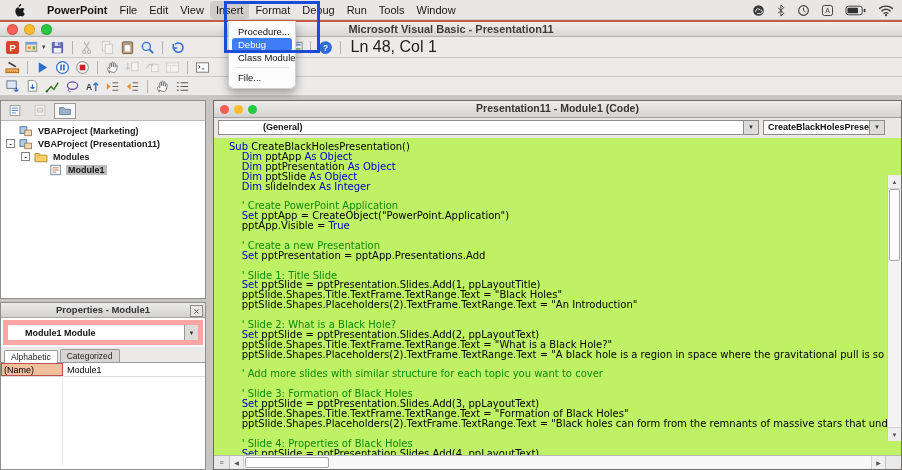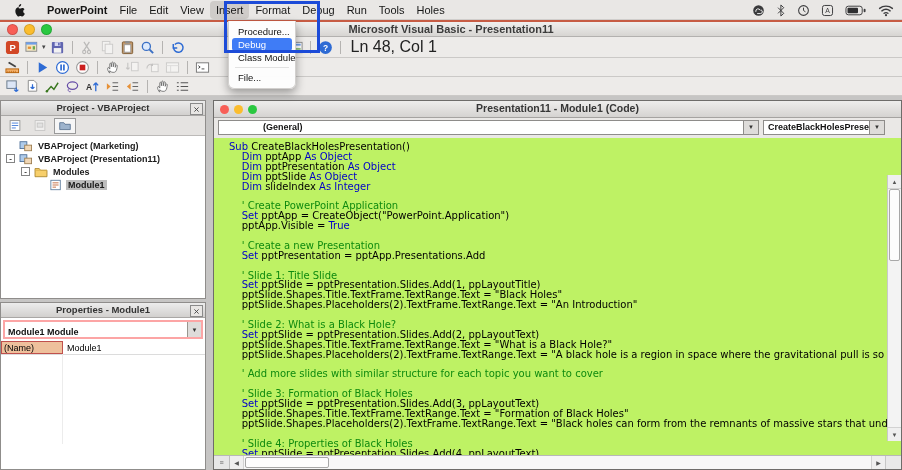--- a/index.html
+++ b/index.html
@@ -50,21 +50,21 @@
   .ptool.dis{opacity:.45;filter:grayscale(.9);}
   .tree{background:#fff;padding-top:3px;overflow:hidden;}
   .trow{height:13px;display:flex;align-items:center;font-size:9px;font-weight:700;color:#1a1a1a;white-space:nowrap;}
   .texp{width:9px;height:9px;border:1px solid #848484;background:#fff;font-size:8px;line-height:7px;text-align:center;color:#333;margin-right:4px;flex:none;box-sizing:border-box;}
   .texp-sp{width:13px;flex:none;}
   .tico{display:flex;margin-right:3px;flex:none;}
   .tico svg{width:14px;height:12px;}
   .lbl{padding:0 2px;}
   .lbl.sel{background:#bdbdbd;}
 
-  .pcombo{margin:2px;height:15px;border:2px solid #fca5a5;background:#fff;display:flex;align-items:flex-end;font-size:9px;font-weight:700;padding-left:3px;position:relative;color:#111;}
+  .pcombo{margin:2px;height:15px;border:5px solid #fca5a5;background:#fff;display:flex;align-items:center;font-size:9px;font-weight:700;padding-left:17px;position:relative;color:#111;}
   .pcombo .dd{position:absolute;right:0;top:0;bottom:0;width:13px;background:#dedcda;border-left:1px solid #98968f;display:flex;align-items:center;justify-content:center;font-size:6px;color:#333;}
   .ptabs{display:flex;padding-left:3px;height:15px;align-items:flex-end;border-bottom:1px solid #9a9a9a;background:#eceae8;}
   .ptab{font-size:8.5px;padding:1px 6px;border:1px solid #9a9a9a;border-bottom:none;background:#d8d6d4;margin-right:2px;border-radius:2px 2px 0 0;color:#222;}
   .ptab.active{background:#fff;position:relative;top:1px;}
   .pgrid{position:relative;background:#fff;height:calc(100% - 63px);}
   .prow{display:flex;height:13px;border-bottom:1px solid #dcdcdc;font-size:9px;align-items:stretch;}
   .pname{width:62px;border-right:1px solid #dcdcdc;display:flex;align-items:center;padding-left:2px;box-sizing:border-box;}
   .pname.hl{background:#eec09c;border:1px solid #c0504d;}
   .pval{padding-left:4px;display:flex;align-items:center;}
   .pgrid:after{content:"";position:absolute;left:61px;top:13px;bottom:0;width:1px;background:#ececec;}
@@ -117,21 +117,21 @@
     <span style="display:flex;align-items:center;">
         <span class="mi bold">PowerPoint</span>
         <span class="mi">File</span>
         <span class="mi">Edit</span>
         <span class="mi">View</span>
         <span class="mi active">Insert</span>
         <span class="mi">Format</span>
         <span class="mi">Debug</span>
         <span class="mi">Run</span>
         <span class="mi">Tools</span>
-        <span class="mi">Holes</span>
+        <span class="mi">Window</span>
       </span>
     <span class="statusicons">
         <span class="sicon">
           <svg viewBox="0 0 16 16">
             <circle cx="8" cy="8" r="6.5" fill="#3a3a3c"></circle>
             <path d="M4.6 9.2a2.9 2.9 0 0 1 5.5-1.6M11.3 7.2a2.4 2.4 0 0 1-.9 4.6H6.8" stroke="#fff" stroke-width="1.1" fill="none" stroke-linecap="round"></path>
           </svg>
         </span>
         <span class="sicon">
           <svg viewBox="0 0 12 16">
@@ -380,28 +380,20 @@
         </svg>
       </span>
       <span class="ti">
         <svg viewBox="0 0 16 16">
           <path d="M2 4h2M6 4h8M2 8h2M6 8h8M2 12h2M6 12h8" stroke="#555" stroke-width="1.2"></path>
         </svg>
       </span>
     </div>
 
   <div class="panel" id="project-panel">
-    <div class="phead">
-      <span>Project - VBAProject</span>
-      <span class="pclose">
-          <svg viewBox="0 0 10 10">
-            <path d="M2 2l6 6M8 2L2 8" stroke="#444" stroke-width="1.3"></path>
-          </svg>
-        </span>
-    </div>
     <div class="ptools">
         <span class="ptool">
           <svg viewBox="0 0 16 16">
             <rect x="2" y="2" width="12" height="12" fill="#fff" stroke="#8a8a8a"></rect>
             <path d="M4 5h8M4 8h8M4 11h5" stroke="#2e6bd4"></path>
           </svg>
         </span>
         <span class="ptool dis">
           <svg viewBox="0 0 16 16">
             <rect x="2" y="2" width="12" height="12" fill="#fff" stroke="#9a9a9a"></rect>
@@ -465,20 +457,24 @@
       <span class="pclose">
           <svg viewBox="0 0 10 10">
             <path d="M2 2l6 6M8 2L2 8" stroke="#444" stroke-width="1.3"></path>
           </svg>
         </span>
     </div>
     <div class="pcombo">
       <span>Module1 Module</span>
       <span class="dd">▼</span>
     </div>
+    <div class="ptabs">
+      <span class="ptab active">Alphabetic</span>
+      <span class="ptab">Categorized</span>
+    </div>
     <div class="pgrid">
       <div class="prow">
         <span class="pname hl">(Name)</span>
         <span class="pval">Module1</span>
       </div>
     </div>
   </div>
 
   <div id="code-window">
     <div class="cwtitle">

